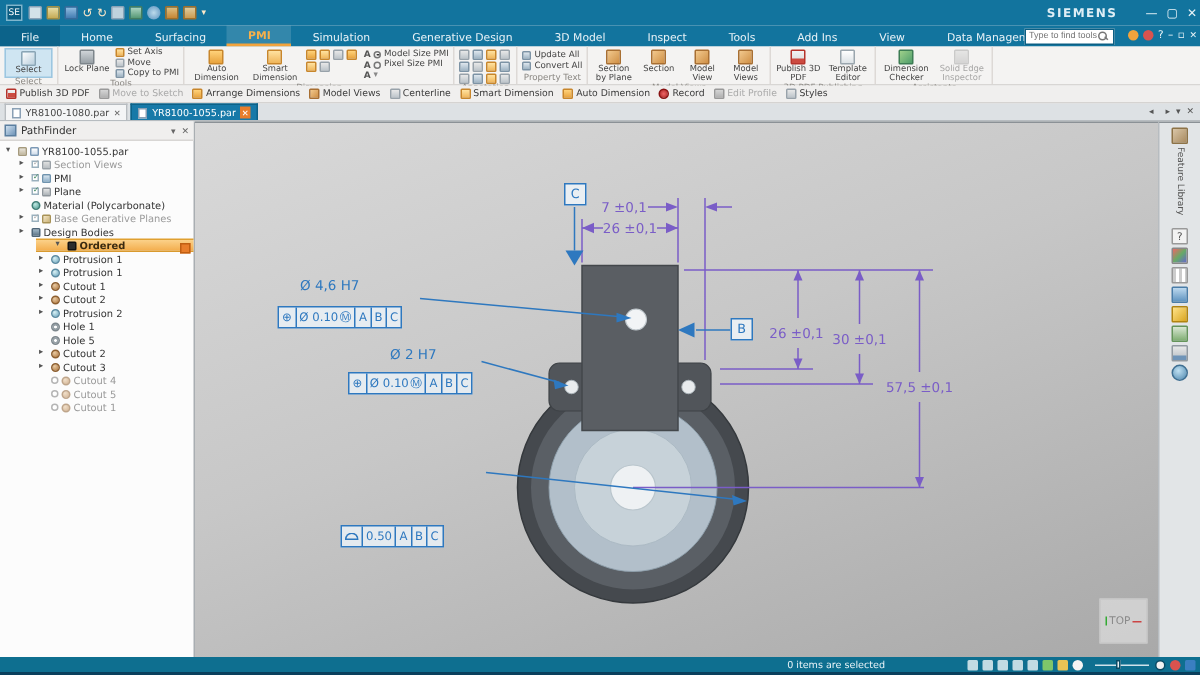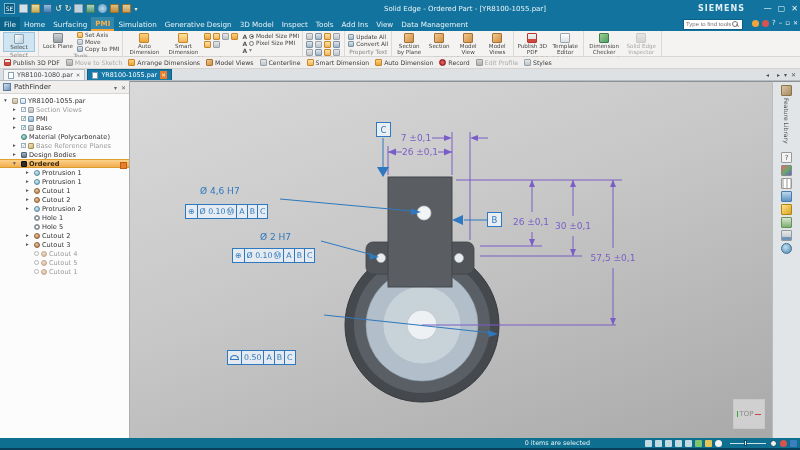--- a/index.html
+++ b/index.html
@@ -17,21 +17,21 @@
   .title-text { position:absolute; left:350px; width:230px; text-align:center; font-size:7px; color:#eaf4f8; }
   .brand { position:absolute; right:55px; font-weight:bold; font-size:8px; letter-spacing:1px; color:#dfeef5; }
   .winbtns { position:absolute; right:2px; display:flex; gap:6px; font-size:8px; color:#eaf4f8; }
   .winbtn::before { content:"—"; }
   .winbtn.max::before { content:"▢"; }
   .winbtn.close::before { content:"✕"; }
 
   
   .tabrow { position:absolute; left:0; top:17px; width:800px; height:14px; background:#12749e;
     display:flex; align-items:stretch; color:#e8f2f7; font-size:7.2px; }
-  .mtab { padding:0 4px; display:flex; align-items:center; cursor:default; }
+  .mtab { padding:0 14px; display:flex; align-items:center; cursor:default; }
   .mtab.file { background:#0c638a; }
   .mtab.active { background:rgba(255,255,255,.14); color:#f7b04a; border-bottom:2px solid #f2a33c; font-weight:bold; }
   .findwrap { position:absolute; right:57px; top:1.5px; width:60px; height:11px; background:#fff; border:1px solid #0b5f84;
     display:flex; align-items:center; }
   .findwrap input { border:0; outline:0; width:48px; font-size:6px; color:#555; padding-left:2px; background:transparent; }
   .mag { position:relative; width:6px; height:6px; }
   .mag::before { content:""; position:absolute; left:0; top:0; width:4px; height:4px; border:1px solid #777; border-radius:50%; }
   .mag::after { content:""; position:absolute; left:4px; top:4px; width:3px; height:1px; background:#777; transform:rotate(45deg); }
   .helpbtns { position:absolute; right:2px; top:2px; display:flex; gap:3px; align-items:center; font-size:7px; color:#eaf4f8; }
   .dot { width:7px; height:7px; border-radius:50%; }
@@ -116,21 +116,21 @@
   .f-pmi { background:linear-gradient(180deg,#d7e4ef,#8fb0c9); border:1px solid #6f93ae; }
   .f-base { background:linear-gradient(180deg,#e6e6e6,#adb3b8); border:1px solid #8f969c; }
   .f-mat { background:radial-gradient(circle at 35% 30%,#bfe8e2,#4f9e94); border-radius:50%; border:1px solid #3e7e76; }
   .f-ref { background:linear-gradient(135deg,#f4e7c8,#cbb276); border:1px solid #a89256; }
   .f-db2 { background:linear-gradient(180deg,#9fb6c6,#5d7486); border:1px solid #4e6578; }
   .f-ord { background:#2c2c2c; border:1px solid #111; }
   .f-prot { background:radial-gradient(circle at 35% 30%,#d8f0f4,#6fa8c0); border-radius:50%; border:1px solid #5b8ba2; }
   .f-cut { background:radial-gradient(circle at 35% 30%,#e8c9a0,#b07840); border-radius:50%; border:1px solid #8d5f30; }
   .f-hole { background:radial-gradient(circle at 50% 50%,#fff 25%,#98a2a8 40%); border-radius:50%; border:1px solid #7d878d; }
   .gray { color:#9a9a9a; }
-  .r.sel { background:linear-gradient(180deg,#fbd189,#f3ae4e); border-top:1px solid #e0a030; border-bottom:1px solid #d99a2e; color:#3a2a10; font-weight:bold; position:relative; }
+  .r.sel { background:linear-gradient(180deg,#fbd189,#f3ae4e); border-top:1px solid #e0a030; border-bottom:1px solid #d99a2e; color:#3a2a10; font-weight:bold; position:relative;margin-left:24px; }
   .r.sel::after { content:""; position:absolute; right:2px; top:1.5px; width:5px; height:5px; background:#e87d2a; border:1px solid #c05f12; }
 
   
   .viewport { position:absolute; left:130px; top:0; width:642px; height:357px;
     background:linear-gradient(160deg,#d9d9d9 0%,#c7c7c7 45%,#a9a9a9 100%); border-top:1px solid #8b9196; }
   .ov { position:absolute; font-size:9px; color:#2e78bf; }
   .dbox { position:absolute; width:15px; height:15px; border:1px solid #2e78bf; background:rgba(238,244,249,.85);
     color:#2e78bf; font-size:8.5px; display:flex; align-items:center; justify-content:center; }
   .fcf { position:absolute; display:flex; border:1px solid #2e78bf; background:rgba(234,241,247,.85); color:#2e78bf; font-size:7.8px; height:15px; }
   .fcf .cell { display:flex; align-items:center; justify-content:center; border-right:1px solid #2e78bf; padding:0 2px; gap:1px; }
@@ -183,21 +183,20 @@
       <span class="qicon" style="background:linear-gradient(180deg,#9fc4e8,#4a7fb5);border:1px solid #3a6a9a;"></span>
       <span class="qglyph">↺</span>
       <span class="qglyph">↻</span>
       <span class="qicon" style="background:#d2dde4;border:1px solid #9ab;"></span>
       <span class="qicon" style="background:linear-gradient(180deg,#bfe0c8,#5f9e72);border:1px solid #4a7f5a;"></span>
       <span class="qicon" style="background:radial-gradient(circle,#cfe6f4,#5e93c0);border-radius:50%;border:1px solid #47false;"></span>
       <span class="qicon" style="background:linear-gradient(180deg,#f5c87f,#d98a2b);border:1px solid #b06f1d;"></span>
       <span class="qicon" style="background:linear-gradient(180deg,#f5d79f,#e0a14a);border:1px solid #b06f1d;"></span>
       <span class="qglyph" style="font-size:6px;">▾</span>
     </div>
-    <div class="title-text">Solid Edge - Ordered Part - [YR8100-1055.par]</div>
     <div class="brand">SIEMENS</div>
     <div class="winbtns">
       <span class="winbtn"></span>
       <span class="winbtn max"></span>
       <span class="winbtn close"></span>
     </div>
   </div>
 
   <div class="tabrow">
     <div class="mtab file">File</div>
@@ -468,32 +467,32 @@
         <div class="r lv1">
             <span class="exp c"></span>
             <span class="cb on"></span>
             <span class="fic f-pmi"></span>
             <span>PMI</span>
           </div>
         <div class="r lv1">
             <span class="exp c"></span>
             <span class="cb on"></span>
             <span class="fic f-base"></span>
-            <span>Base</span>
+            <span>Plane</span>
           </div>
         <div class="r lv1">
             <span class="exp"></span>
             <span class="fic f-mat"></span>
             <span>Material (Polycarbonate)</span>
           </div>
         <div class="r lv1 gray">
             <span class="exp c"></span>
             <span class="cb ong"></span>
             <span class="fic f-ref"></span>
-            <span>Base Reference Planes</span>
+            <span>Base Generative Planes</span>
           </div>
         <div class="r lv1">
             <span class="exp c"></span>
             <span class="fic f-db2"></span>
             <span>Design Bodies</span>
           </div>
         <div class="r lv1 sel">
             <span class="exp o"></span>
             <span class="fic f-ord"></span>
             <span>Ordered</span>

